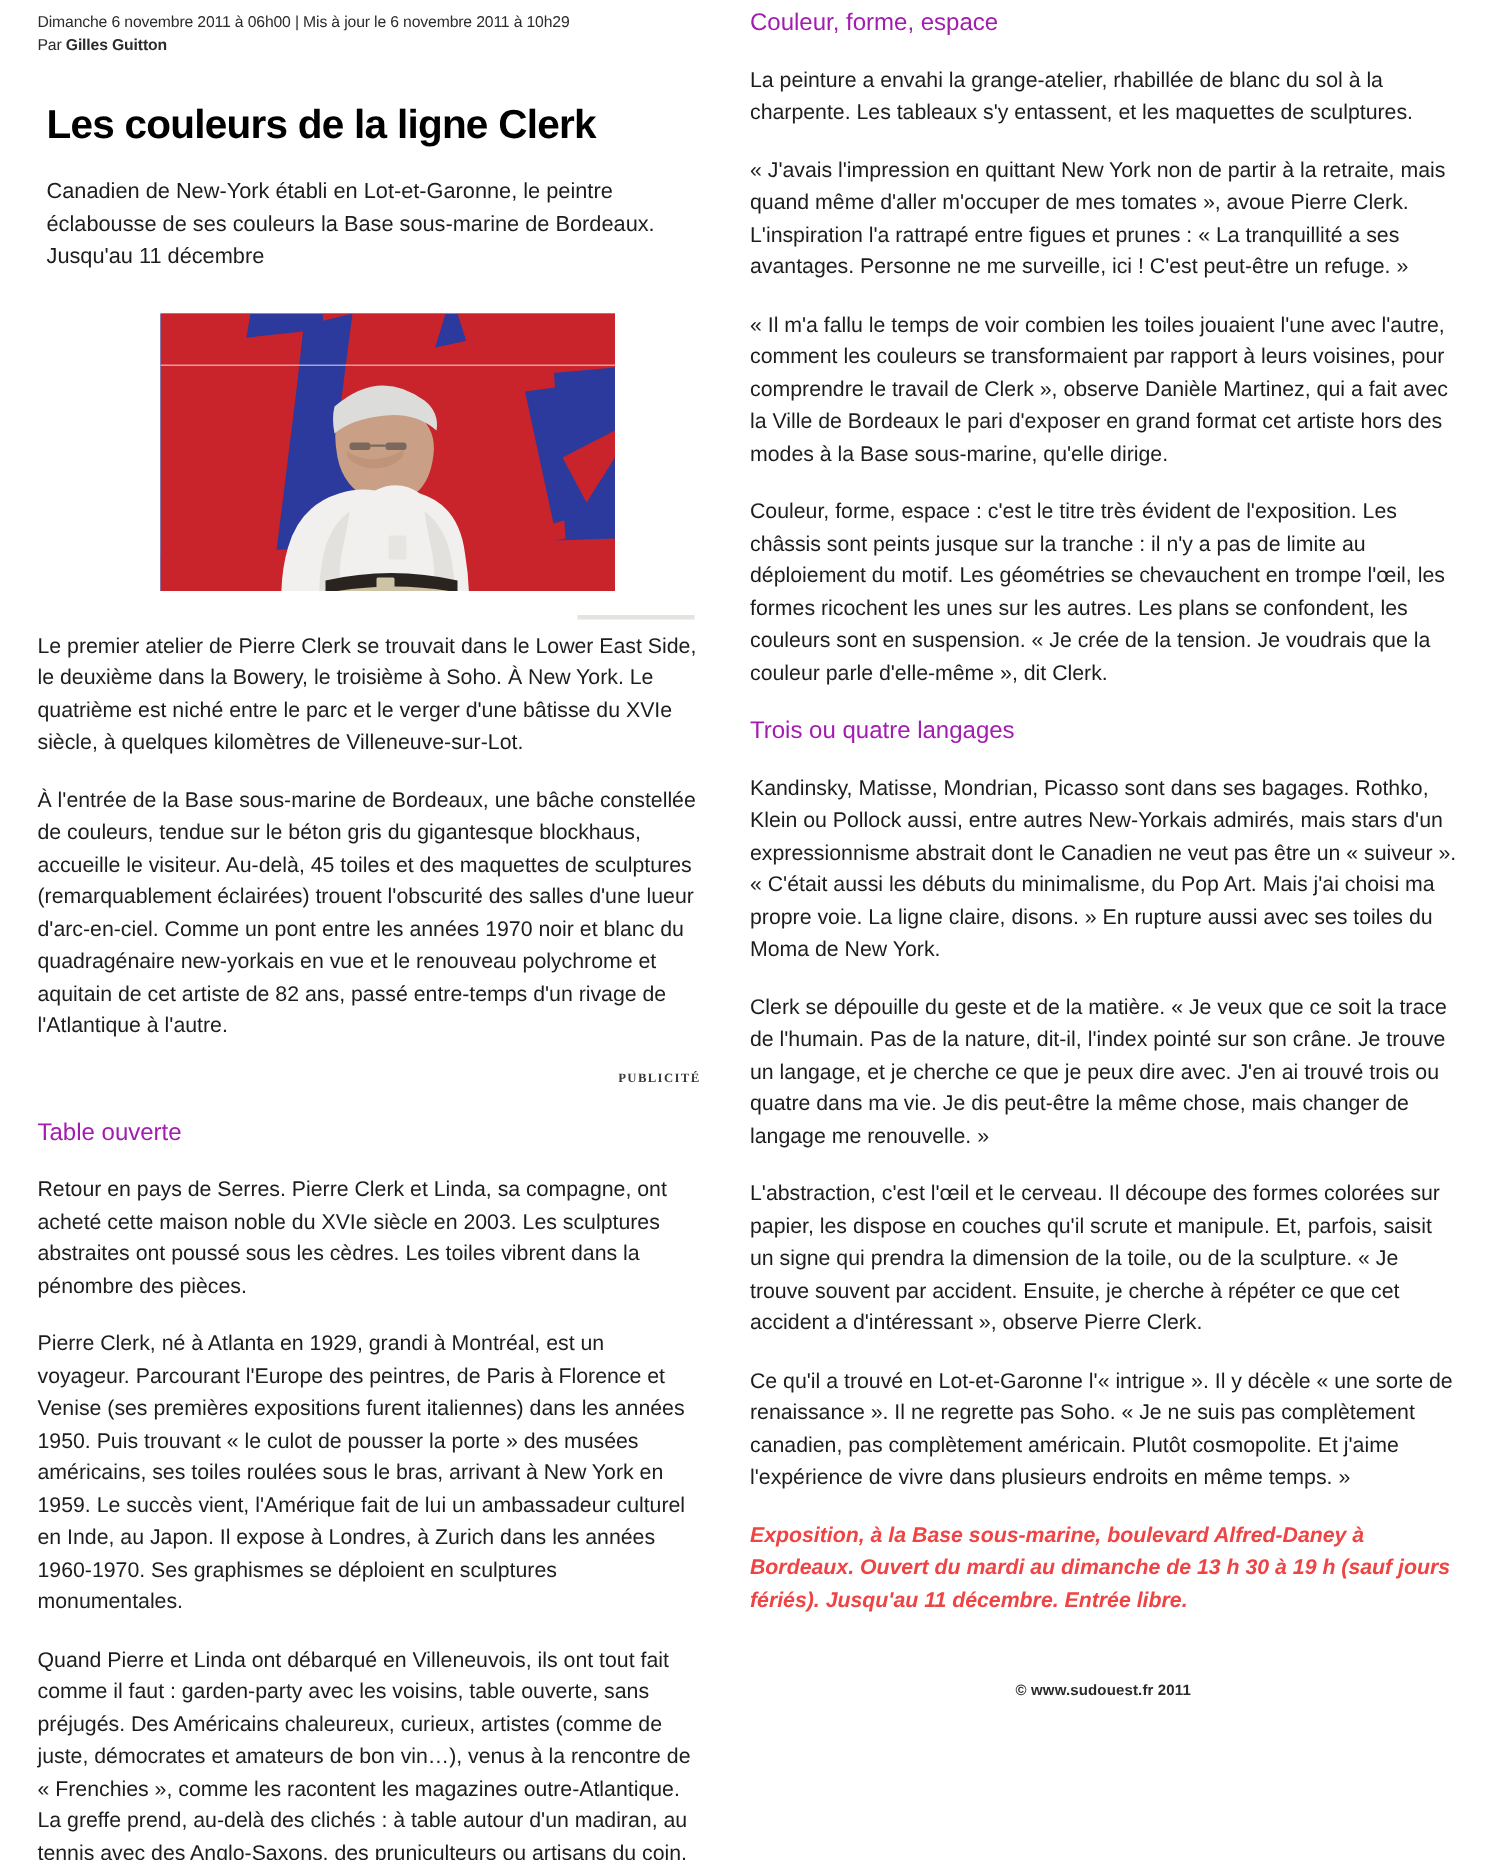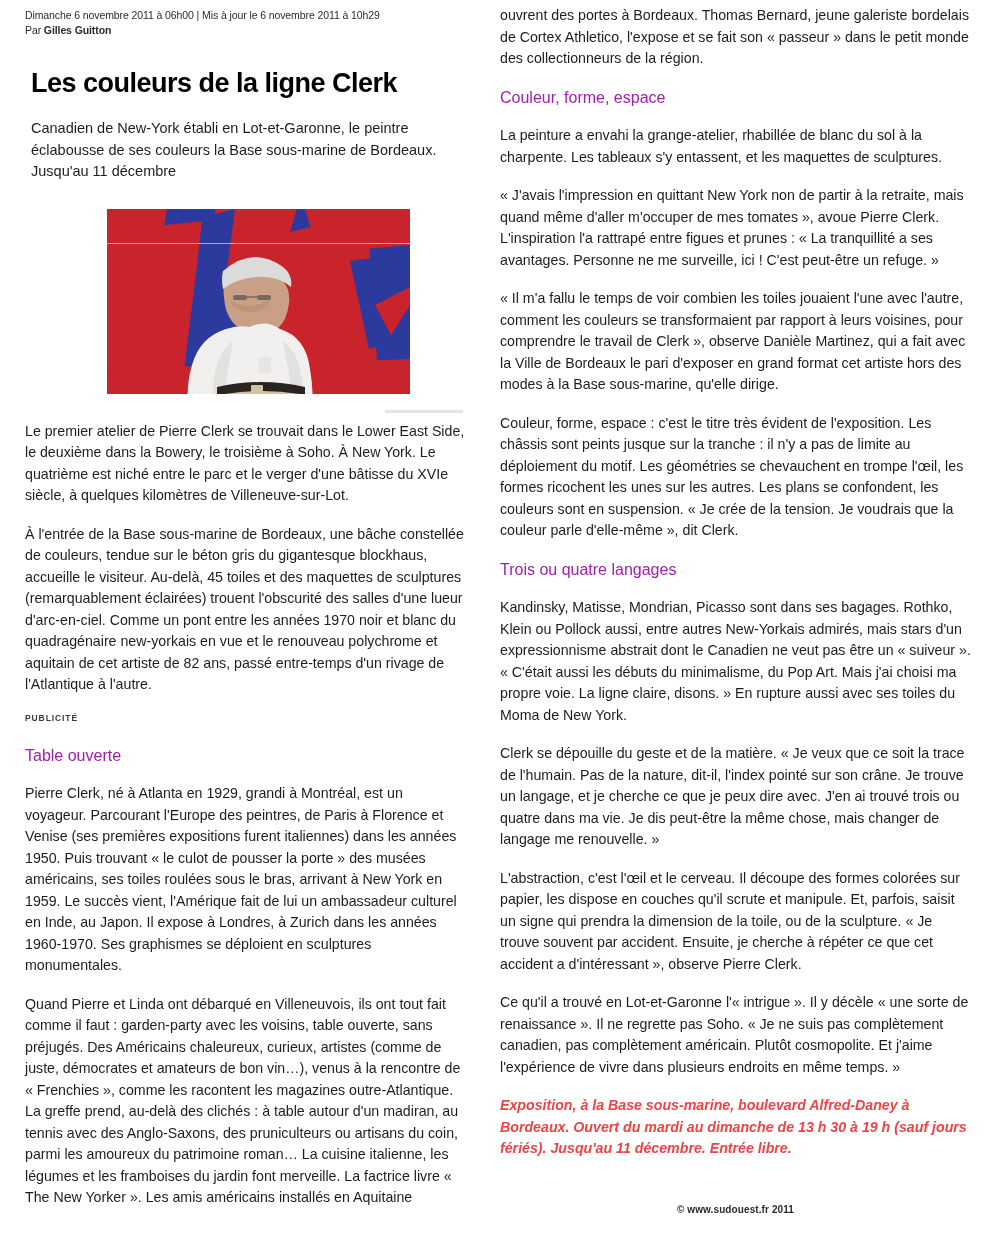--- a/index.html
+++ b/index.html
@@ -123,26 +123,27 @@
   .first-body {
     margin-top: 8px !important;
   }
   .subhead {
     font-size: 16px;
     line-height: 21.5px;
     margin: 0 0 17px 0;
     color: #a21caf;
   }
   .advert {
-    text-align: left;
+    text-align: right;
     font-size: 8.5px;
     font-weight: bold;
     letter-spacing: 0.9px;
     color: #3a3a3a;
     margin: 9px 0 22px 0;
+    font-family: Liberation Serif, serif;
   }
   .practical {
     font-size: 14.2px;
     line-height: 21.5px;
     font-weight: bold;
     font-style: italic;
     margin: 4px 0 0 0;
     color: #ef4444;
   }
   .copyright {
@@ -207,26 +208,26 @@
 
       <div class="rule"></div>
 
       <p class="body first-body">Le premier atelier de Pierre Clerk se trouvait dans le Lower East Side, le deuxième dans la Bowery, le troisième à Soho. À New York. Le quatrième est niché entre le parc et le verger d'une bâtisse du XVIe siècle, à quelques kilomètres de Villeneuve-sur-Lot.</p>
       <p class="body">À l'entrée de la Base sous-marine de Bordeaux, une bâche constellée de couleurs, tendue sur le béton gris du gigantesque blockhaus, accueille le visiteur. Au-delà, 45 toiles et des maquettes de sculptures (remarquablement éclairées) trouent l'obscurité des salles d'une lueur d'arc-en-ciel. Comme un pont entre les années 1970 noir et blanc du quadragénaire new-yorkais en vue et le renouveau polychrome et aquitain de cet artiste de 82 ans, passé entre-temps d'un rivage de l'Atlantique à l'autre.</p>
 
       <div class="advert">PUBLICITÉ</div>
 
       <div class="subhead">Table ouverte</div>
 
+      <p class="body">Retour en pays de Serres. Pierre Clerk et Linda, sa compagne, ont acheté cette maison noble du XVIe siècle en 2003. Les sculptures abstraites ont poussé sous les cèdres. Les toiles vibrent dans la pénombre des pièces.</p>
       <p class="body">Pierre Clerk, né à Atlanta en 1929, grandi à Montréal, est un voyageur. Parcourant l'Europe des peintres, de Paris à Florence et Venise (ses premières expositions furent italiennes) dans les années 1950. Puis trouvant « le culot de pousser la porte » des musées américains, ses toiles roulées sous le bras, arrivant à New York en 1959. Le succès vient, l'Amérique fait de lui un ambassadeur culturel en Inde, au Japon. Il expose à Londres, à Zurich dans les années 1960-1970. Ses graphismes se déploient en sculptures monumentales.</p>
       <p class="body">Quand Pierre et Linda ont débarqué en Villeneuvois, ils ont tout fait comme il faut : garden-party avec les voisins, table ouverte, sans préjugés. Des Américains chaleureux, curieux, artistes (comme de juste, démocrates et amateurs de bon vin…), venus à la rencontre de « Frenchies », comme les racontent les magazines outre-Atlantique. La greffe prend, au-delà des clichés : à table autour d'un madiran, au tennis avec des Anglo-Saxons, des pruniculteurs ou artisans du coin, parmi les amoureux du patrimoine roman… La cuisine italienne, les légumes et les framboises du jardin font merveille. La factrice livre « The New Yorker ». Les amis américains installés en Aquitaine</p>
     </div>
 
     <div class="col col-right">
-      <p class="body">ouvrent des portes à Bordeaux. Thomas Bernard, jeune galeriste bordelais de Cortex Athletico, l'expose et se fait son « passeur » dans le petit monde des collectionneurs de la région.</p>
 
       <div class="subhead">Couleur, forme, espace</div>
 
       <p class="body">La peinture a envahi la grange-atelier, rhabillée de blanc du sol à la charpente. Les tableaux s'y entassent, et les maquettes de sculptures.</p>
       <p class="body">« J'avais l'impression en quittant New York non de partir à la retraite, mais quand même d'aller m'occuper de mes tomates », avoue Pierre Clerk. L'inspiration l'a rattrapé entre figues et prunes : « La tranquillité a ses avantages. Personne ne me surveille, ici ! C'est peut-être un refuge. »</p>
       <p class="body">« Il m'a fallu le temps de voir combien les toiles jouaient l'une avec l'autre, comment les couleurs se transformaient par rapport à leurs voisines, pour comprendre le travail de Clerk », observe Danièle Martinez, qui a fait avec la Ville de Bordeaux le pari d'exposer en grand format cet artiste hors des modes à la Base sous-marine, qu'elle dirige.</p>
       <p class="body">Couleur, forme, espace : c'est le titre très évident de l'exposition. Les châssis sont peints jusque sur la tranche : il n'y a pas de limite au déploiement du motif. Les géométries se chevauchent en trompe l'œil, les formes ricochent les unes sur les autres. Les plans se confondent, les couleurs sont en suspension. « Je crée de la tension. Je voudrais que la couleur parle d'elle-même », dit Clerk.</p>
 
       <div class="subhead">Trois ou quatre langages</div>
 

